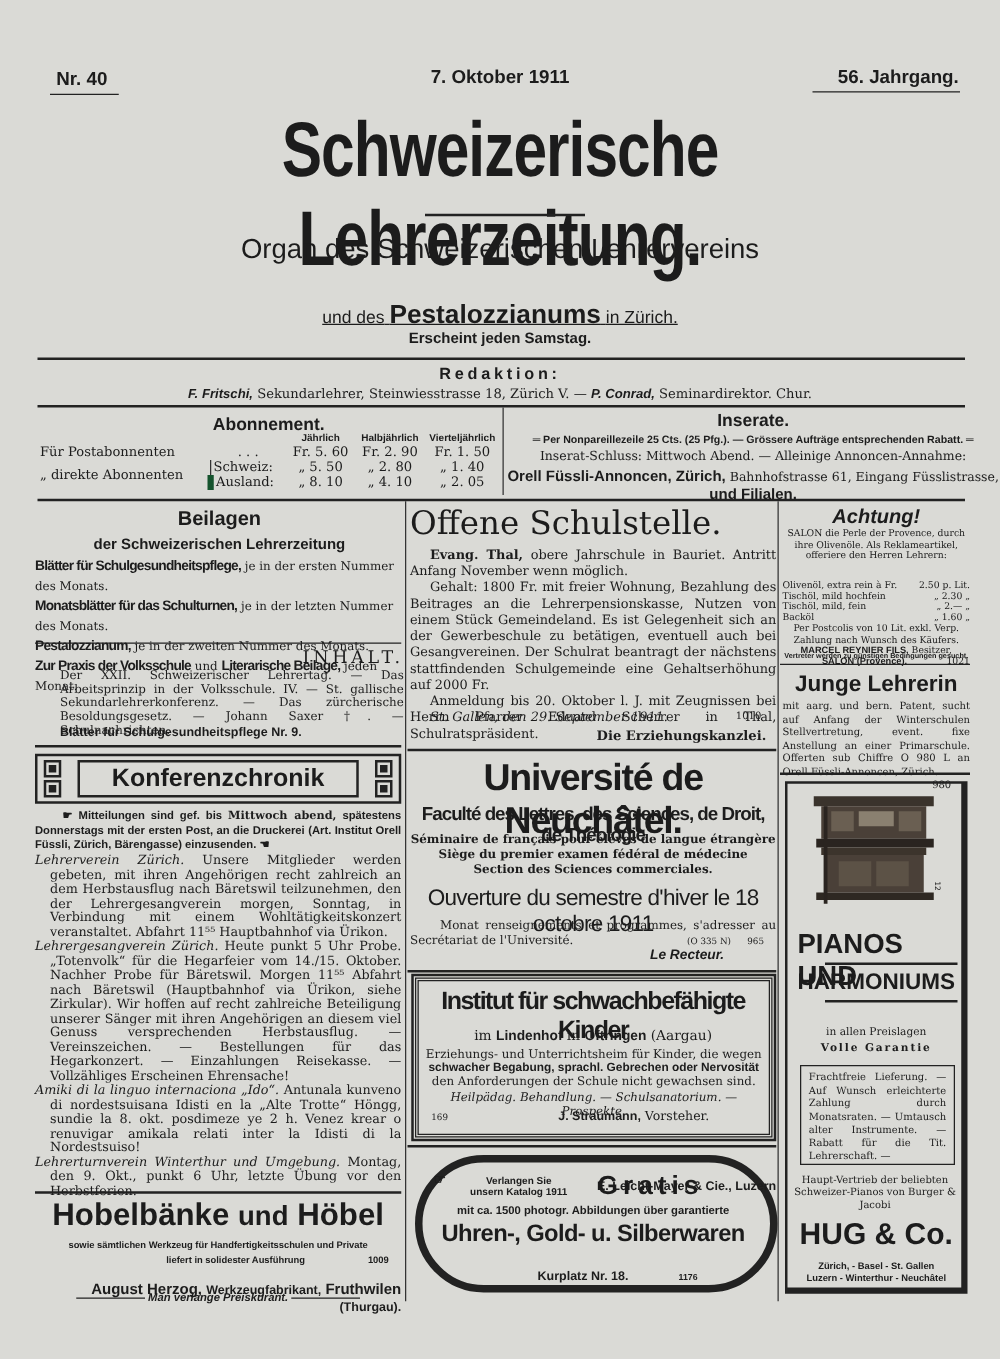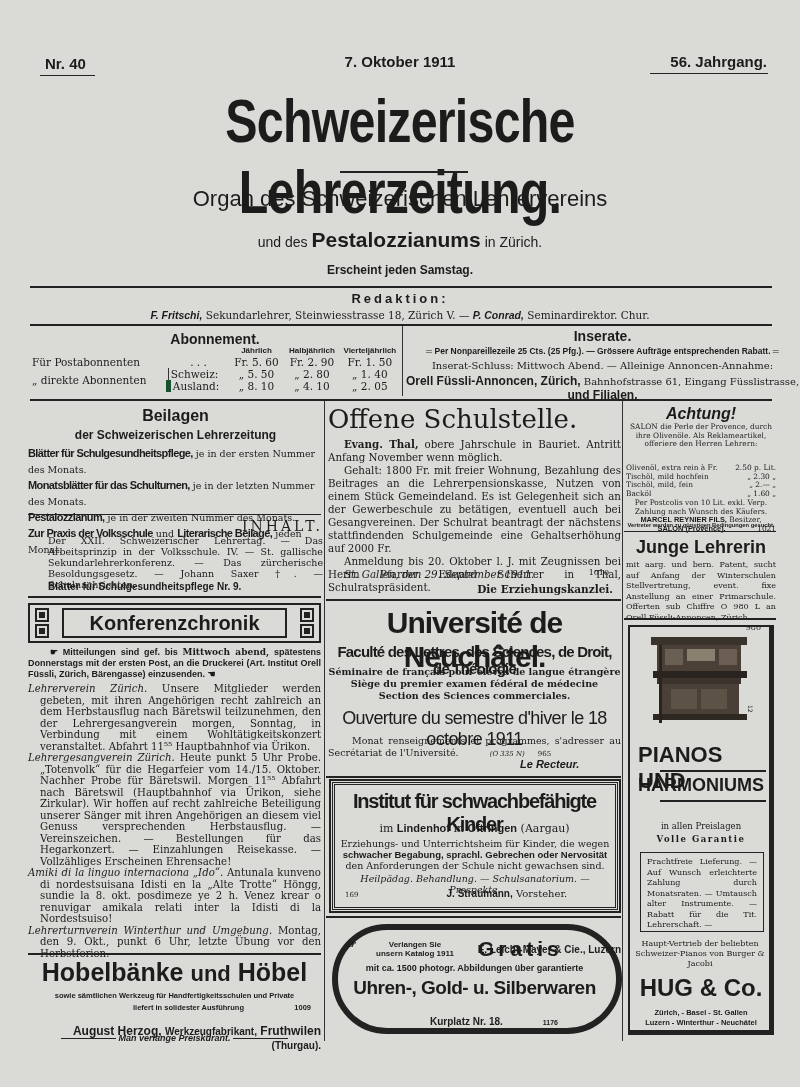--- a/index.html
+++ b/index.html
@@ -14,21 +14,21 @@
   .abs { position: absolute; }
   .rule { position: absolute; background: #222; }
 
   
   .nr { left: 45px; top: 55px; font: bold 15px "Liberation Sans", sans-serif; }
   .date { left: 0; width: 800px; top: 53px; text-align: center; font: bold 15px "Liberation Sans", sans-serif; }
   .jg { right: 33px; top: 53px; font: bold 15px "Liberation Sans", sans-serif; }
   .title { left: 0; width: 800px; top: 85px; text-align: center; }
   .title span { display: inline-block; font: bold 62px "Liberation Sans Narrow", "Liberation Sans", sans-serif; letter-spacing: -1px; transform: scaleX(0.78); transform-origin: center; }
   .organ { left: 0; width: 800px; top: 186px; text-align: center; font: 22px "Liberation Sans", sans-serif; }
-  .und { left: 0; width: 800px; top: 228px; text-align: center; font: 14px "Liberation Sans", sans-serif; }
+  .und { left: 0; width: 800px; top: 240px; text-align: center; font: 14px "Liberation Sans", sans-serif; text-decoration: underline; }
   .und b { font-size: 21px; }
   .ersch { left: 0; width: 800px; top: 263px; text-align: center; font: bold 12px "Liberation Sans", sans-serif; }
 
   .redak-h { left: 0; width: 800px; top: 291px; text-align: center; font: bold 13px "Liberation Sans", sans-serif; letter-spacing: 3px; }
   .redak { left: 0; width: 800px; top: 309px; text-align: center; font-size: 10.5px; }
   .redak b { font-family: "Liberation Sans", sans-serif; font-style: italic; }
 
   
   .abo-h { left: 100px; width: 230px; top: 331px; text-align: center; font: bold 14px "Liberation Sans", sans-serif; }
   table.abo { position: absolute; left: 30px; top: 346px; width: 370px; border-collapse: collapse; font-size: 10.5px; }
@@ -267,21 +267,21 @@
   <div class="abs mid neu-h">Université de Neuchâtel.</div>
   <div class="abs mid neu-1">Faculté des Lettres, des Sciences, de Droit, de Théologie</div>
   <div class="abs mid neu-2">
     <div>Séminaire de français pour élèves de langue étrangère</div>
     <div>Siège du premier examen fédéral de médecine</div>
     <div>Section des Sciences commerciales.</div>
   </div>
   <div class="abs mid neu-3">Ouverture du semestre d'hiver le 18 octobre 1911</div>
   <div class="abs mid neu-4">
     <span>Monat renseignements et programmes, s'adresser au Secrétariat de l'Université.</span>
-    <span style="margin-left:28px;font-size:7px;font-style:italic;">(O 335 N)</span>
+    <span style="margin-left:88px;font-size:7px;">(O 335 N)</span>
     <span style="margin-left:10px;font-size:7px;">965</span>
   </div>
   <div class="abs neu-5">Le Recteur.</div>
   <div class="rule" style="left:326px;top:776px;width:295px;height:2px;"></div>
 
   <div class="abs inst-box"></div>
   <div class="abs mid inst-h">Institut für schwachbefähigte Kinder</div>
   <div class="abs mid inst-1">
     <span>im</span> <b>Lindenhof</b> <span>in</span> <b>Oftringen</b> <span>(Aargau)</span>
   </div>

